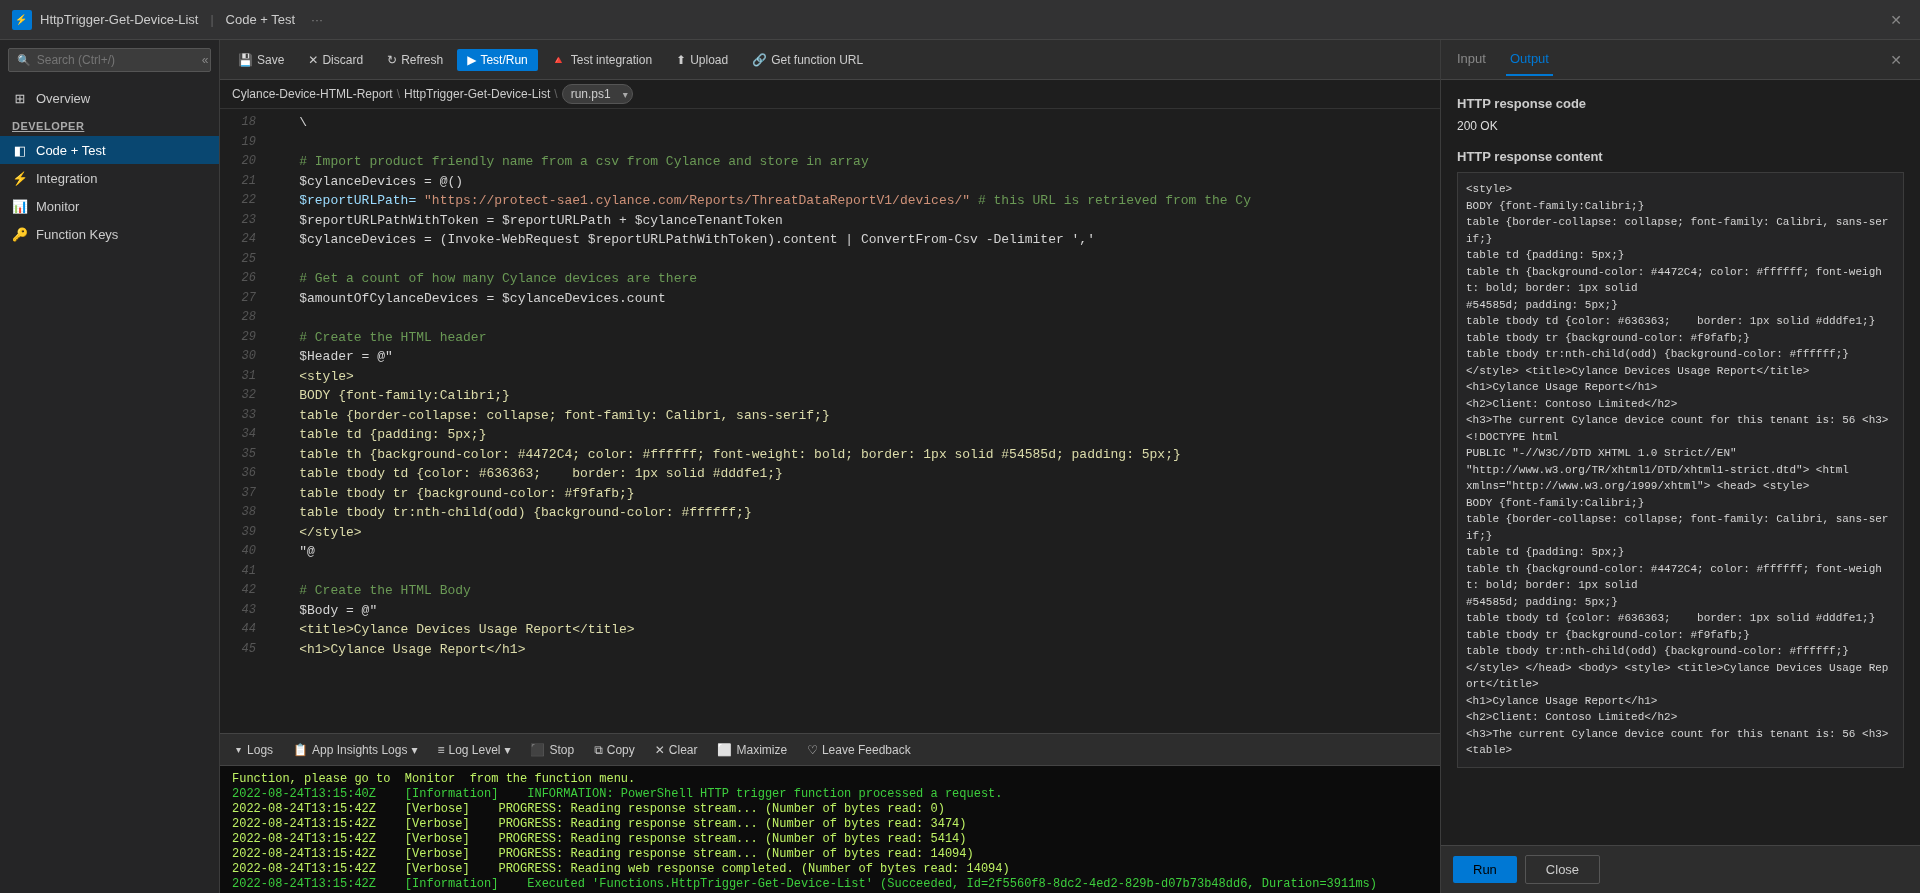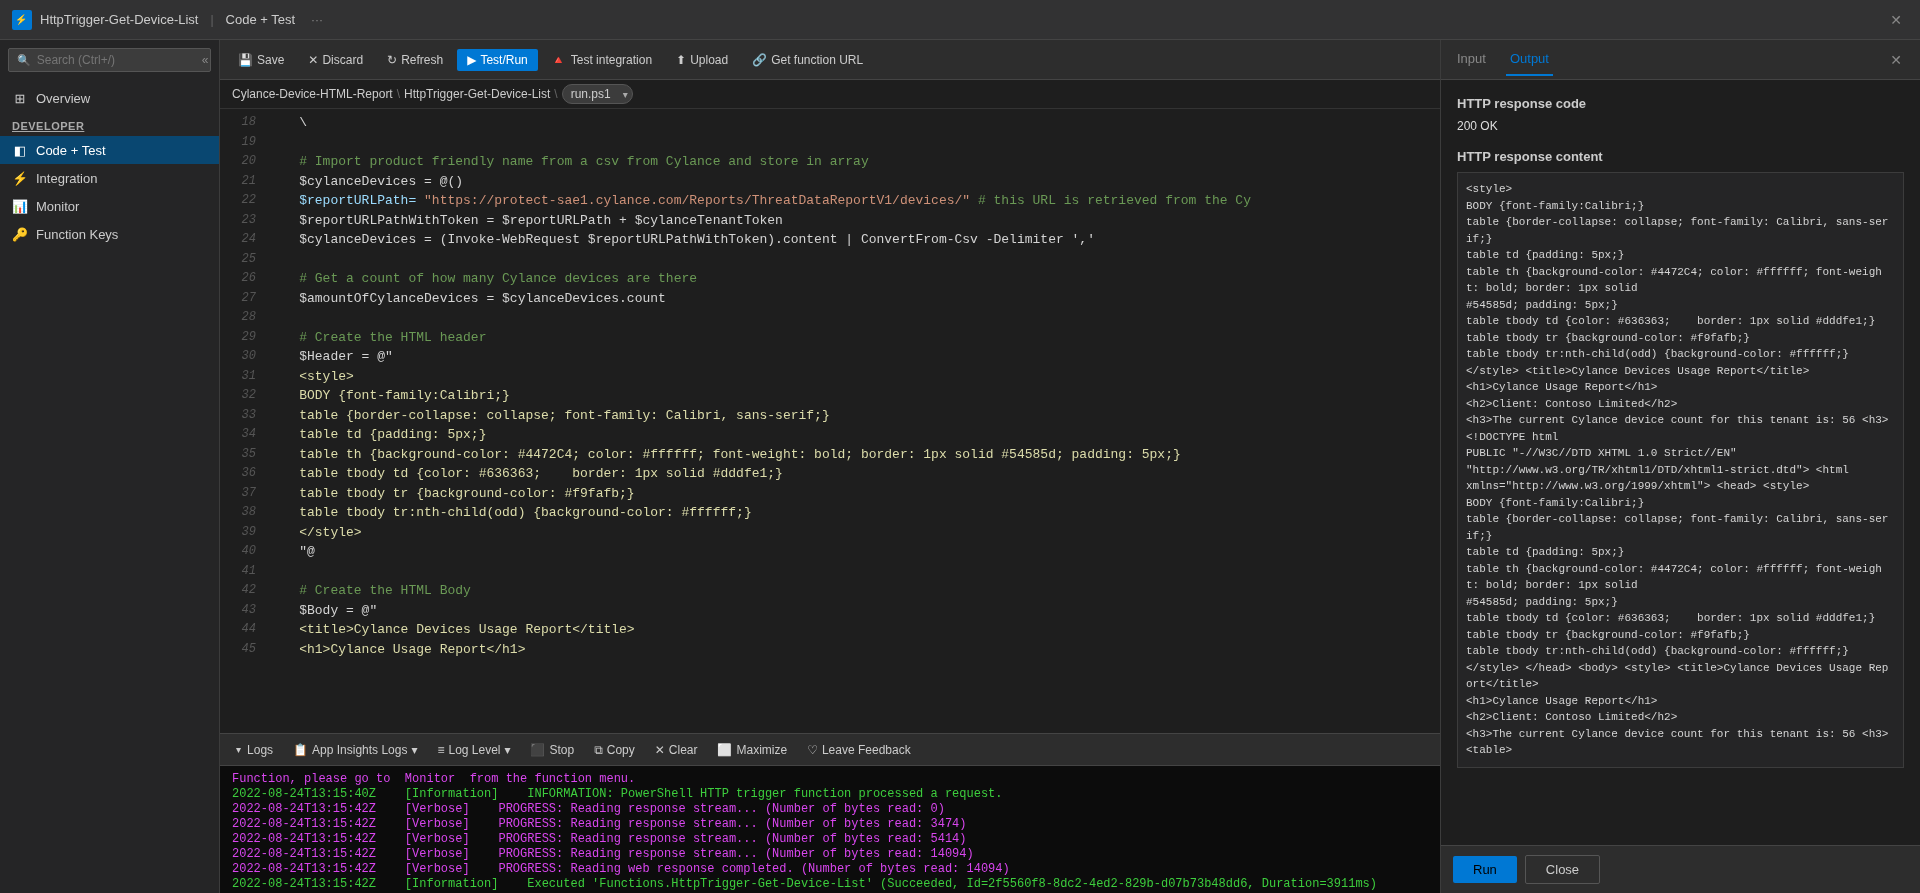--- a/index.html
+++ b/index.html
@@ -240,21 +240,21 @@
       flex: 1;
       overflow-y: auto;
       background: #0c0c0c;
       font-family: 'Consolas', 'Courier New', monospace;
       font-size: 12px;
       padding: 6px 12px;
       color: #ccc;
     }
     .log-line { margin-bottom: 1px; white-space: pre; }
     .log-info { color: #3dce3d; }
-    .log-verbose { color: #d946ef; }
+    .log-verbose { color: #bef264; }
     .log-highlight { color: #3dce3d; }
 
     
     .right-panel {
       width: 480px;
       background: #1e1e1e;
       border-left: 1px solid #3c3c3c;
       display: flex;
       flex-direction: column;
       flex-shrink: 0;

